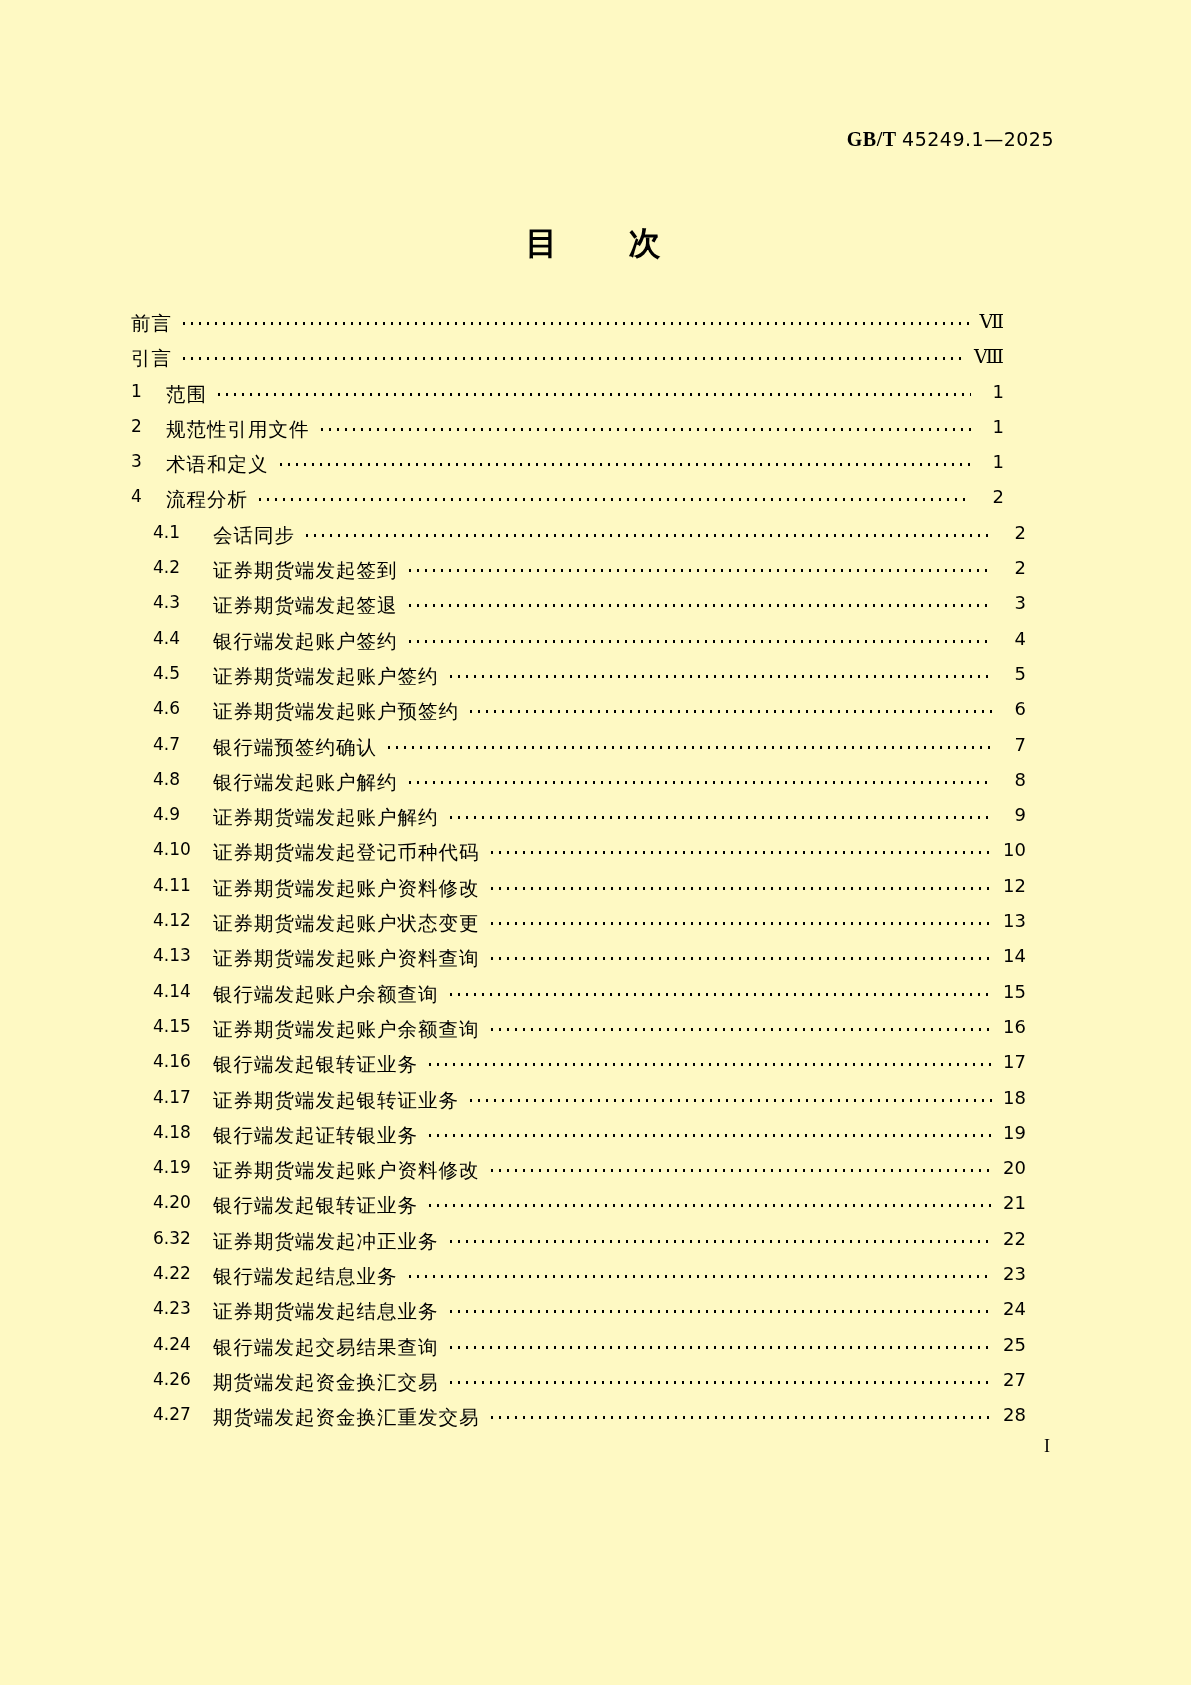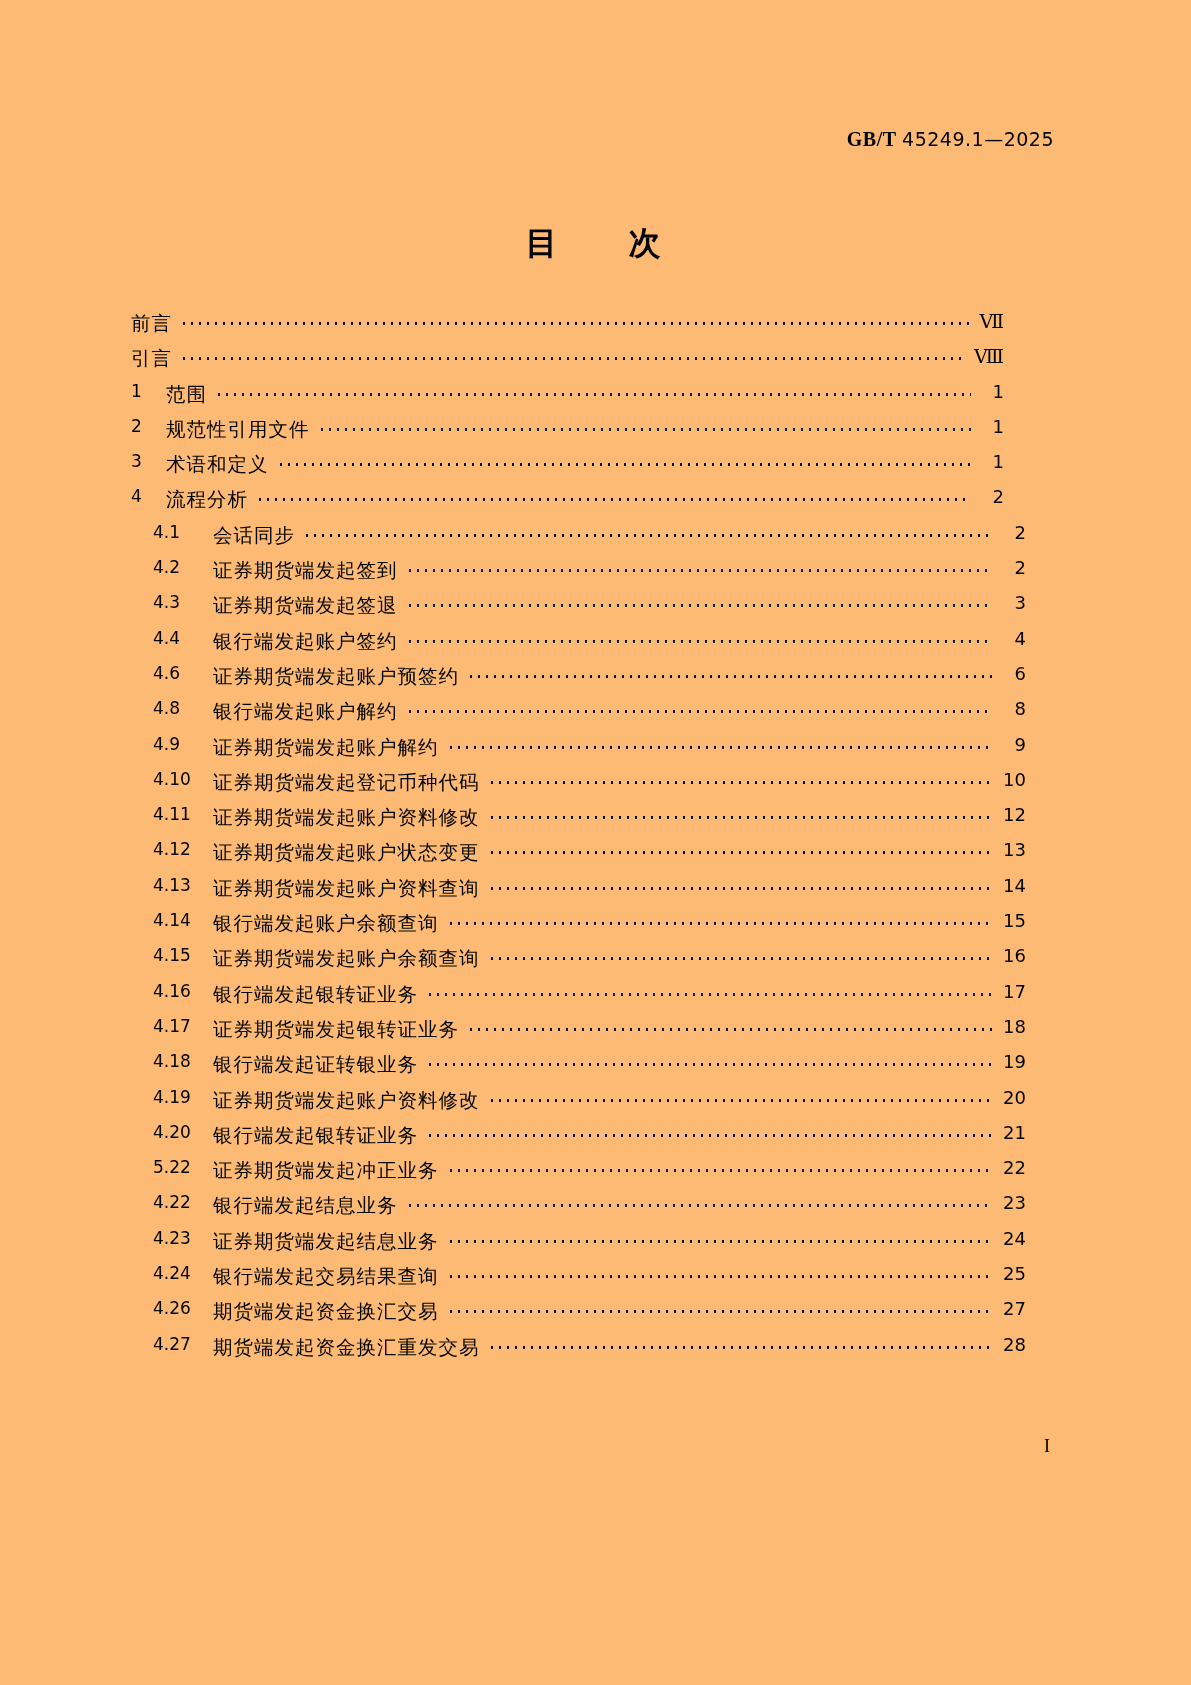--- a/index.html
+++ b/index.html
@@ -13,21 +13,21 @@
     position: relative;
     font-family: "Liberation Serif", "DejaVu Serif", serif;
     color: #000000;
     overflow: hidden;
   }
   .page {
     position: absolute;
     inset: 0;
     width: 1191px;
     height: 1685px;
-    background: #fdba74;
+    background: #fef9c3;
   }
 
   
   .doc-header {
     position: absolute;
     top: 128px;
     right: 137px;
     font-size: 20px;
     letter-spacing: 0.5px;
     white-space: nowrap;
@@ -201,26 +201,38 @@
         <span class="toc-dots"></span>
         <span class="toc-page">3</span>
       </div>
       <div class="toc-row lvl2">
         <span class="toc-num">4.4</span>
         <span class="toc-label">银行端发起账户签约</span>
         <span class="toc-dots"></span>
         <span class="toc-page">4</span>
       </div>
       <div class="toc-row lvl2">
+        <span class="toc-num">4.5</span>
+        <span class="toc-label">证券期货端发起账户签约</span>
+        <span class="toc-dots"></span>
+        <span class="toc-page">5</span>
+      </div>
+      <div class="toc-row lvl2">
         <span class="toc-num">4.6</span>
         <span class="toc-label">证券期货端发起账户预签约</span>
         <span class="toc-dots"></span>
         <span class="toc-page">6</span>
       </div>
       <div class="toc-row lvl2">
+        <span class="toc-num">4.7</span>
+        <span class="toc-label">银行端预签约确认</span>
+        <span class="toc-dots"></span>
+        <span class="toc-page">7</span>
+      </div>
+      <div class="toc-row lvl2">
         <span class="toc-num">4.8</span>
         <span class="toc-label">银行端发起账户解约</span>
         <span class="toc-dots"></span>
         <span class="toc-page">8</span>
       </div>
       <div class="toc-row lvl2">
         <span class="toc-num">4.9</span>
         <span class="toc-label">证券期货端发起账户解约</span>
         <span class="toc-dots"></span>
         <span class="toc-page">9</span>
@@ -285,21 +297,21 @@
         <span class="toc-dots"></span>
         <span class="toc-page">20</span>
       </div>
       <div class="toc-row lvl2">
         <span class="toc-num">4.20</span>
         <span class="toc-label">银行端发起银转证业务</span>
         <span class="toc-dots"></span>
         <span class="toc-page">21</span>
       </div>
       <div class="toc-row lvl2">
-        <span class="toc-num">5.22</span>
+        <span class="toc-num">6.32</span>
         <span class="toc-label">证券期货端发起冲正业务</span>
         <span class="toc-dots"></span>
         <span class="toc-page">22</span>
       </div>
       <div class="toc-row lvl2">
         <span class="toc-num">4.22</span>
         <span class="toc-label">银行端发起结息业务</span>
         <span class="toc-dots"></span>
         <span class="toc-page">23</span>
       </div>

